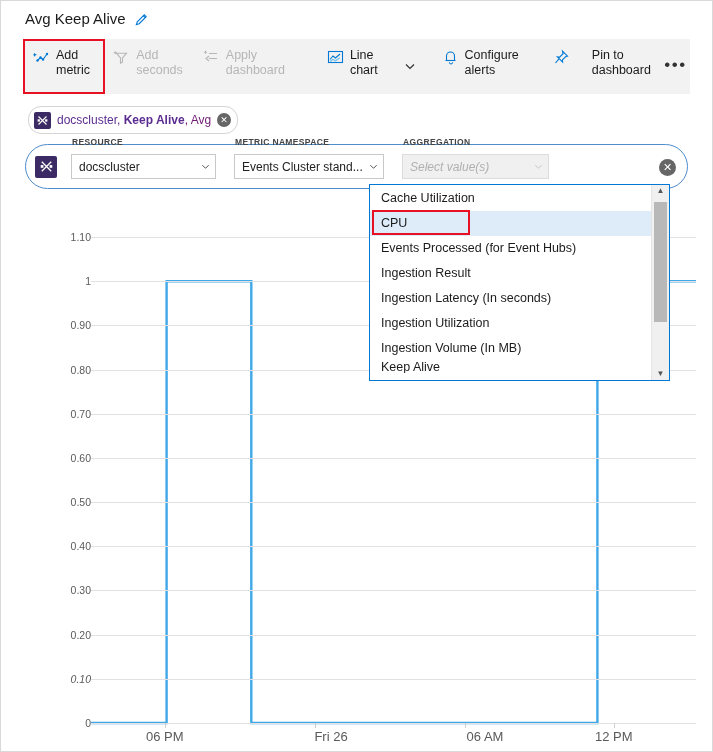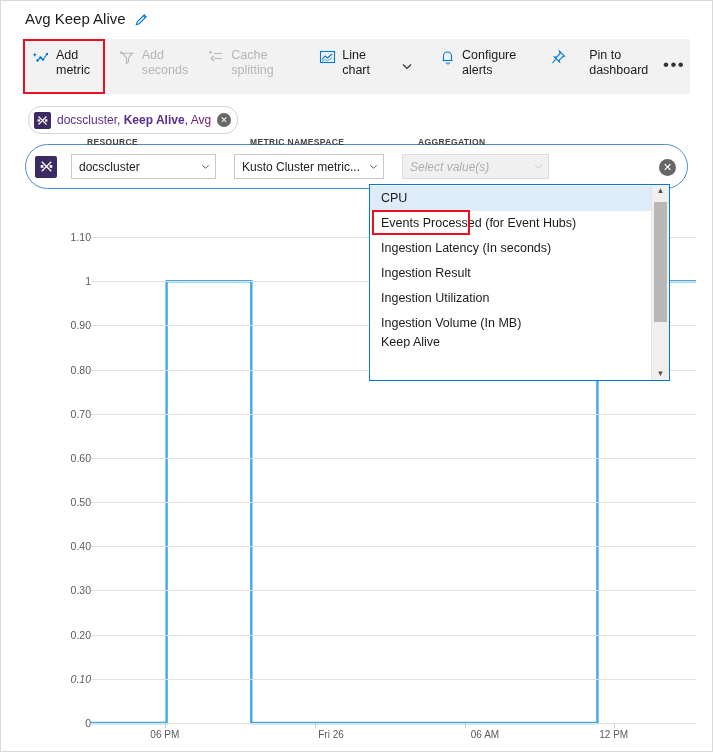--- a/index.html
+++ b/index.html
@@ -70,21 +70,21 @@
     border:1.5px solid #4f8ccc;border-radius:23px;background:#fff;
     display:flex;align-items:center;box-sizing:border-box;
   }
   .mr-ico{
     width:22px;height:22px;background:#3b2a63;border-radius:2px;
     margin-left:9px;display:flex;align-items:center;justify-content:center;flex:none;
   }
   .field{position:relative;margin-left:12px;}
   .f-lbl{
     font-size:8.5px;letter-spacing:.35px;color:#444;font-weight:bold;
-    position:absolute;top:-17px;left:16px;white-space:nowrap;
+    position:absolute;top:-17px;left:1px;white-space:nowrap;
   }
   .f-box{
     height:25px;border:1px solid #c8c8c8;background:#fff;
     display:flex;align-items:center;justify-content:space-between;
     padding:0 5px 0 7px;font-size:12px;color:#222;box-sizing:border-box;cursor:pointer;
   }
   .f-box.disabled{background:#f0f0f0;border-color:#dcdcdc;color:#b0b0b0;cursor:default;}
   .f-box.ph{color:#555;font-style:italic;}
   .f-box.disabled.ph{color:#b0b0b0;}
   .f-res{width:145px;}
@@ -128,21 +128,21 @@
   
   .chart{position:absolute;left:0;top:196px;width:711px;height:554px;}
   .yt{
     position:absolute;right:0;font-size:10.5px;color:#5a5a5a;
     text-align:right;width:42px;transform:translateY(-50%);
   }
   .ytwrap{position:absolute;left:22px;top:0;width:68px;height:554px;}
   .grid{position:absolute;left:90px;top:0;right:16px;height:554px;}
   .gl{position:absolute;left:0;right:0;height:1px;background:#e1e1e1;}
   .xt{
-    position:absolute;font-size:10px;color:#5a5a5a;
+    position:absolute;font-size:13px;color:#5a5a5a;
     transform:translateX(-50%);top:532px;white-space:nowrap;
   }
   .xtick{position:absolute;width:1px;height:5px;background:#cfcfcf;top:526px;}
   svg.series{position:absolute;left:0;top:0;overflow:visible;}
 </style>
 </head>
 <body>
 
 <div class="frame">
 
@@ -182,21 +182,21 @@
       <span class="tb-lbl">Add seconds</span>
     </div>
 
     <div class="tb-item disabled">
       <span class="tb-ico">
         <svg viewBox="0 0 17 17" fill="none" stroke="#b6b6b6" stroke-width="1.1">
           <path d="M14 4.5H6M14 9.5H6M6 7l-3 2.5 3 2.5"></path>
           <path d="M2.5 1.8v3M1 3.3h3" stroke-width="1"></path>
         </svg>
       </span>
-      <span class="tb-lbl">Cache splitting</span>
+      <span class="tb-lbl">Apply dashboard</span>
     </div>
 
     <div class="tb-item" style="margin-left:22px;">
       <span class="tb-ico">
         <svg viewBox="0 0 17 17" fill="none" stroke="#0078d4" stroke-width="1.1">
           <rect x="1.5" y="2.5" width="14" height="11"></rect>
           <path d="M3 10.5l3-3.5 2.5 2 4.5-4"></path>
           <path d="M3 12.5l3-2 2.5 1.3 4.5-3" stroke="#6fc0ea"></path>
         </svg>
       </span>
@@ -265,21 +265,21 @@
           <svg class="caret" viewBox="0 0 10 10" fill="none" stroke="#555" stroke-width="1.1">
               <path d="M1.5 3.5L5 7 8.5 3.5"></path>
             </svg>
         </span>
       </div>
     </div>
 
     <div class="field" style="margin-left:18px;">
       <div class="f-lbl">METRIC NAMESPACE</div>
       <div class="f-box f-ns">
-        <span>Kusto Cluster metric...</span>
+        <span>Events Cluster stand...</span>
         <span>
           <svg class="caret" viewBox="0 0 10 10" fill="none" stroke="#555" stroke-width="1.1">
               <path d="M1.5 3.5L5 7 8.5 3.5"></path>
             </svg>
         </span>
       </div>
     </div>
 
 
     <div class="field" style="margin-left:18px;">
@@ -334,24 +334,25 @@
         <div class="xt" style="left: 240px;">Fri 26</div>
         <div class="xtick" style="left: 374.495px;"></div>
         <div class="xt" style="left: 374.495px; padding-left: 39px;">06 AM</div>
         <div class="xtick" style="left: 522.72px;"></div>
         <div class="xt" style="left: 522.72px;">12 PM</div>
       </div>
   </div>
 
   <div class="dropdown">
     <div class="dd-list" id="ddlist">
+        <div class="dd-item">Cache Utilization</div>
         <div class="dd-item sel">CPU</div>
         <div class="dd-item">Events Processed (for Event Hubs)</div>
+        <div class="dd-item">Ingestion Result</div>
         <div class="dd-item">Ingestion Latency (In seconds)</div>
-        <div class="dd-item">Ingestion Result</div>
         <div class="dd-item">Ingestion Utilization</div>
         <div class="dd-item">Ingestion Volume (In MB)</div>
         <div class="dd-item clip">Keep Alive</div>
       </div>
     <div class="dd-scroll">
       <span class="arr">▲</span>
       <div class="dd-thumb"></div>
       <span class="arr">▼</span>
     </div>
   </div>

